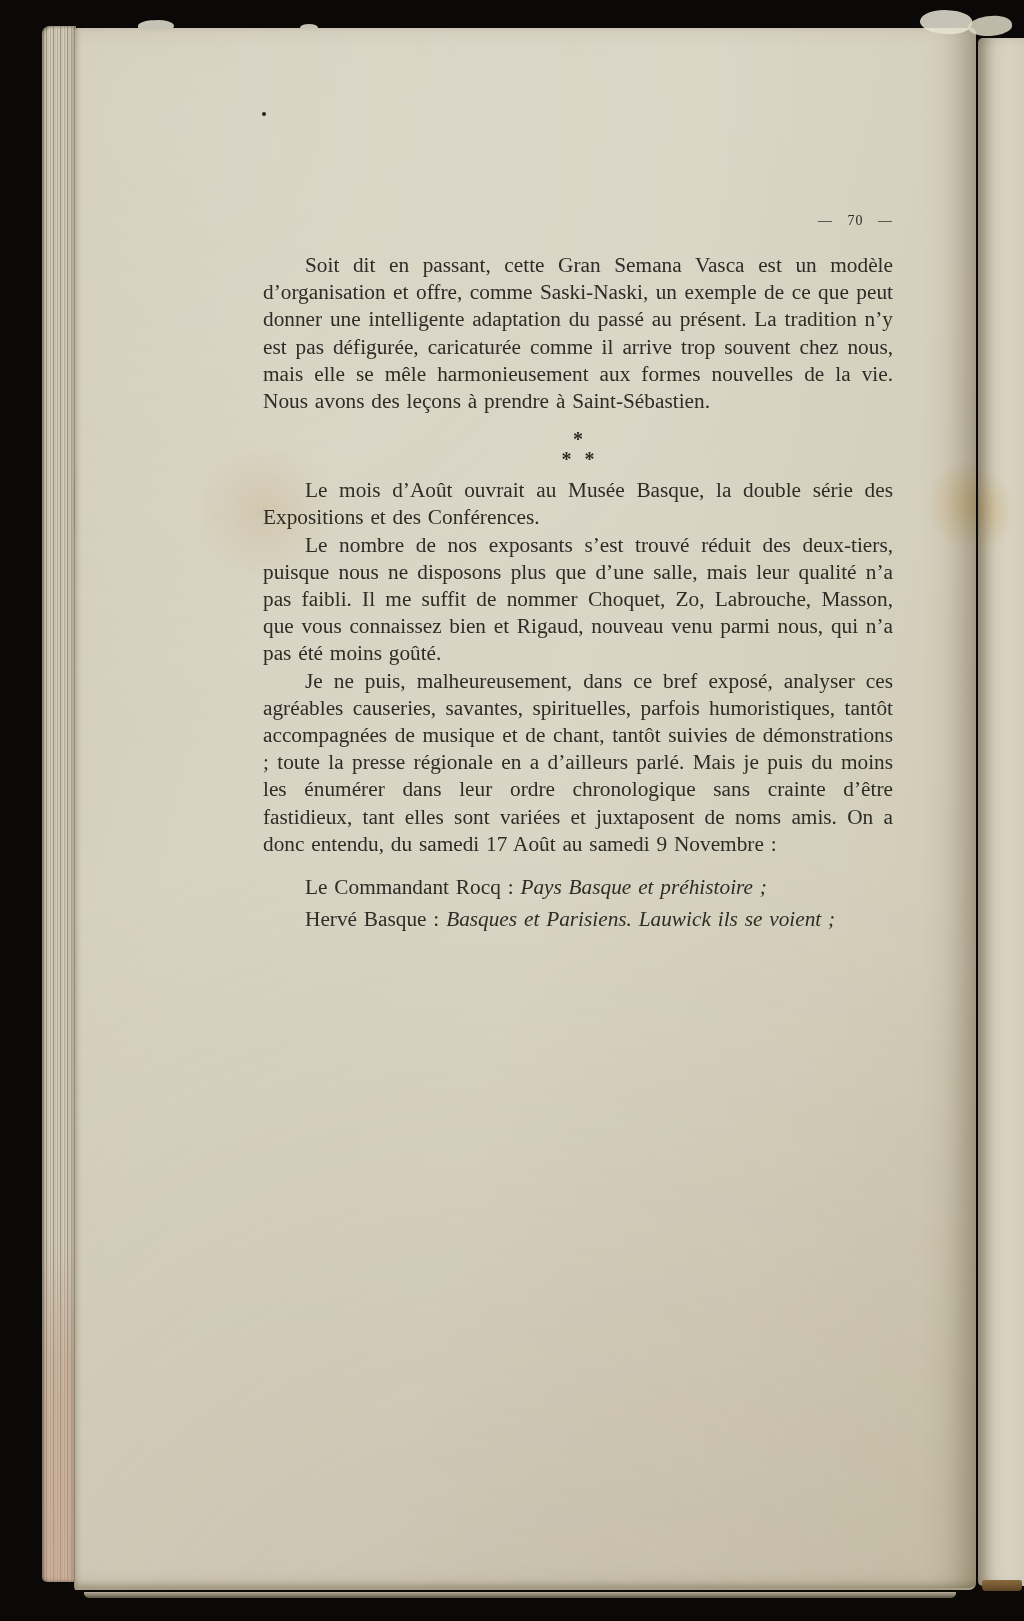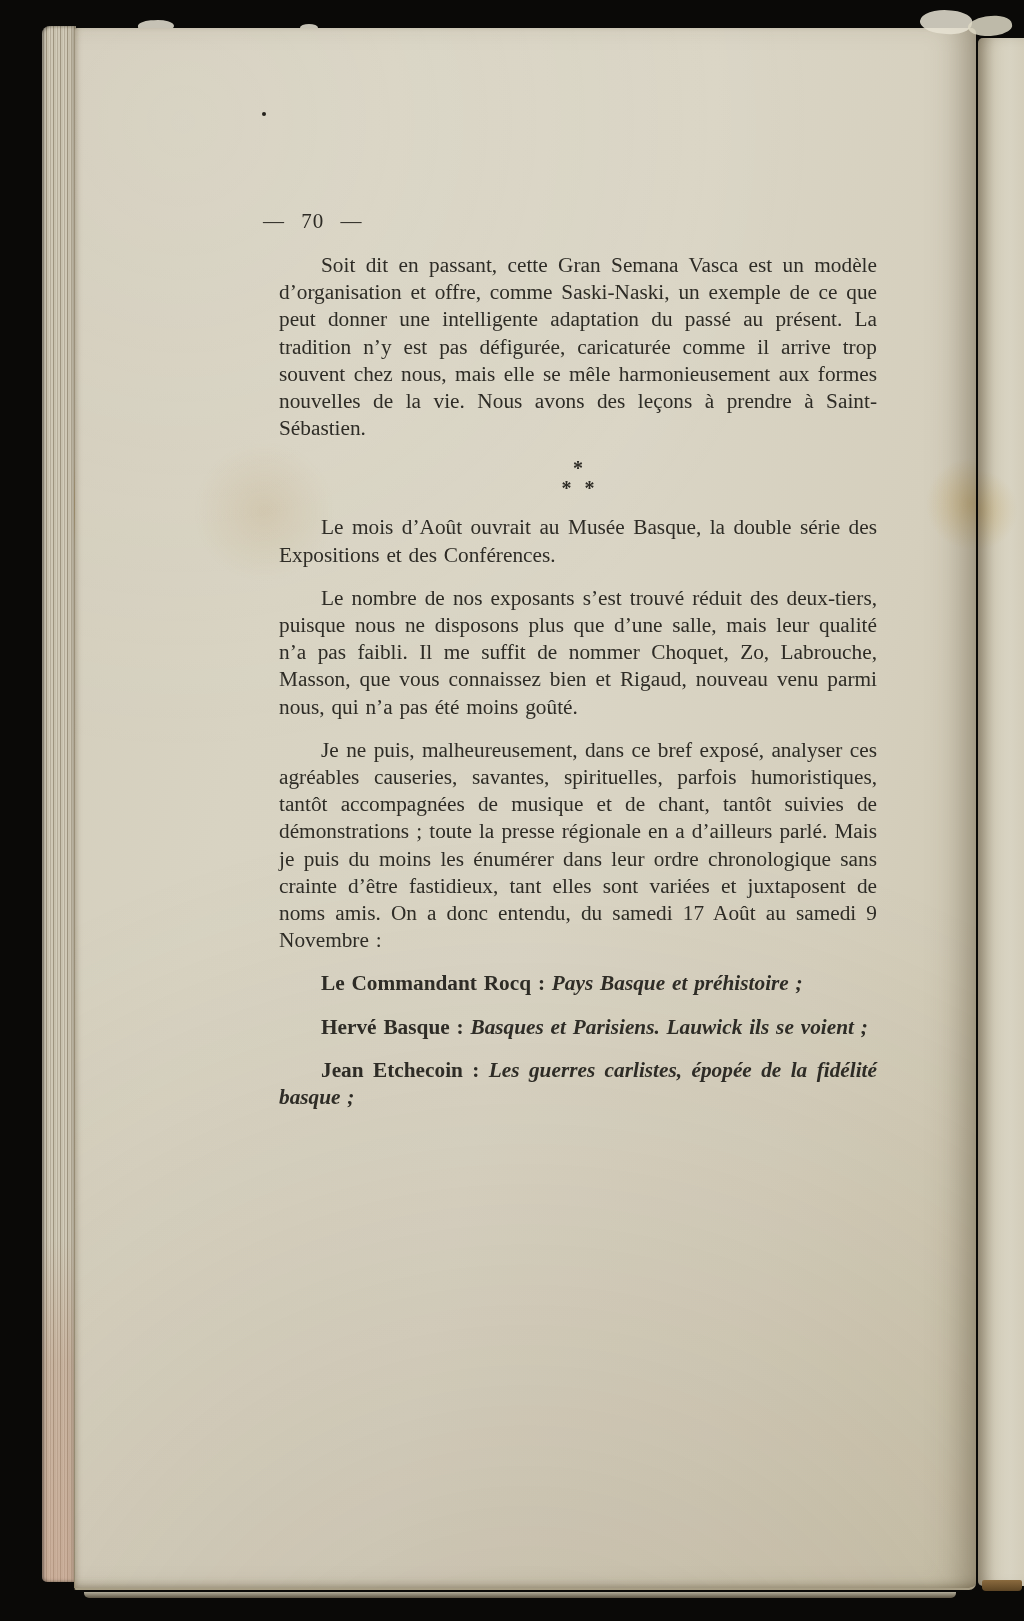--- a/index.html
+++ b/index.html
@@ -59,30 +59,30 @@
   .speck{position:absolute;width:4px;height:4px;border-radius:50%;background:#23211c;}
   .speck.s1{left:187px;top:84px;}
   
   .textblock{
     position:absolute;left:188px;top:180px;width:630px;
     color:#2e2c26;
     font-size:21.3px;line-height:27.2px;
     text-align:justify;
   }
   .folio{
-    text-align:left;font-size:21px;letter-spacing:1px;word-spacing:10px;
+    text-align:right;font-size:14px;letter-spacing:1px;word-spacing:10px;
     margin:0 0 18px 0;line-height:26px;color:#2d2b25;
   }
-  .body-par{margin:16px;text-indent:42px;word-spacing:1.5px;}
+  .body-par{margin:0;text-indent:42px;word-spacing:1.5px;}
   .asterism{
     text-align:center;font-size:20px;line-height:20px;font-weight:bold;
     margin:14px 0 8px 0;text-indent:0;word-spacing:8px;
   }
   .asterism div{margin:0;}
-  .entry{margin-top:5px;font-weight:bold;}
+  .entry{margin-top:5px;}
   .entry.first{margin-top:16px;}
   .it{font-style:italic;}
 </style>
 </head>
 <body>
 
 <div class="scene">
 
   <div class="stack-left"></div>
 
@@ -108,21 +108,20 @@
 
 
       <p class="body-par"><span class="run">Je ne puis, malheureusement, dans ce bref exposé, analyser ces agréables causeries, savantes, spirituelles, parfois humoristiques, tantôt accompagnées de musique et de chant, tantôt suivies de démonstrations ; toute la presse régionale en a d’ailleurs parlé. Mais je puis du moins les énumérer dans leur ordre chronologique sans crainte d’être fastidieux, tant elles sont variées et juxtaposent de noms amis. On a donc entendu, du samedi 17 Août au samedi 9 Novembre :</span></p>
 
       <p class="body-par entry first"><span class="run">Le Commandant Rocq : </span><span class="run it">Pays Basque et préhistoire ;</span></p>
 
       <p class="body-par entry"><span class="run">Hervé Basque : </span><span class="run it">Basques et Parisiens. Lauwick ils se voient ;</span></p>
 
 
 
-      <p class="body-par entry"><span class="run">Jean Etchecoin : </span><span class="run it">Les guerres carlistes, épopée de la fidélité basque ;</span></p>
     </div>
   </div>
 
   <div class="tuft t3"></div>
   <div class="tuft t4"></div>
 
   <div class="sliver"></div>
   <div class="sliver-foot"></div>
   <div class="bottom-edge"></div>
 

